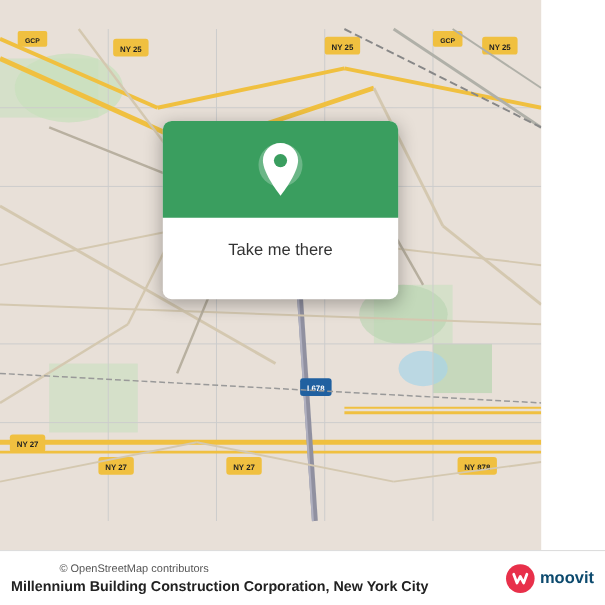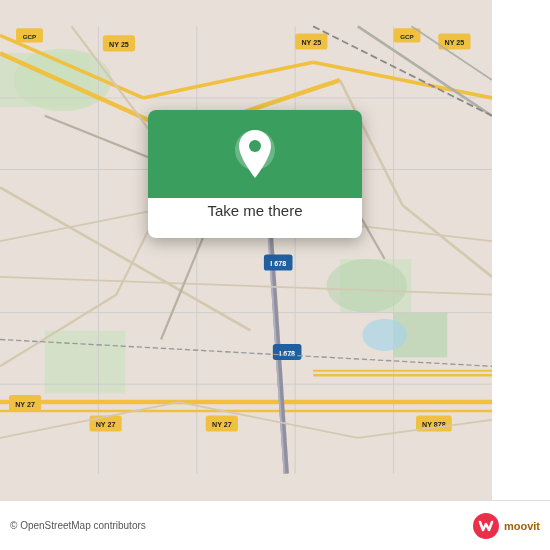--- a/index.html
+++ b/index.html
@@ -52,21 +52,21 @@
       align-items: center;
       justify-content: center;
     }
 
     #location-pin-icon {
       width: 44px;
       height: 52px;
     }
 
     #popup-label {
-      padding: 4px 16px;
+      padding: 21px 16px;
       font-size: 15px;
       font-weight: 500;
       color: #333;
       text-align: center;
     }
 
     
     #popup-pointer {
       width: 0;
       height: 0;
@@ -84,20 +84,21 @@
       border-top: 1px solid #ddd;
       display: flex;
       align-items: center;
       padding: 0 10px;
       gap: 6px;
     }
 
     #osm-copyright {
       font-size: 10px;
       color: #555;
+      margin-left: 44px;
     }
 
     #company-name {
       font-size: 13px;
       font-weight: 600;
       color: #222;
       flex: 1;
     }
 
     #moovit-logo {
@@ -105,23 +106,23 @@
       align-items: center;
       gap: 4px;
     }
 
     #moovit-icon {
       width: 28px;
       height: 28px;
     }
 
     #moovit-text {
-      font-size: 11px;
+      font-size: 15px;
       font-weight: 700;
-      color: #a16207;
+      color: #0c4a6e;
     }
   </style>
 </head>
 <body>
 
 <div id="map-container">
 
   <svg id="map-svg" viewBox="0 0 550 500" xmlns="http://www.w3.org/2000/svg">
 
     <rect width="550" height="500" fill="#e8e0d8"></rect>
@@ -225,20 +226,21 @@
       </svg>
     </div>
     <div id="popup-label">Take me there</div>
     <div id="popup-pointer"></div>
   </div>
 </div>
 
 <div id="bottom-bar">
   <div style="display:flex; flex-direction:column; flex:1; gap:2px;">
     <span id="osm-copyright">© OpenStreetMap contributors</span>
+    <span id="company-name">Millennium Building Construction Corporation, New York City</span>
   </div>
   <div id="moovit-logo">
 
     <svg id="moovit-icon" viewBox="0 0 28 28" xmlns="http://www.w3.org/2000/svg">
       <circle cx="14" cy="14" r="13" fill="#e8304a"></circle>
       <path d="M8 10 L11 18 L14 12 L17 18 L20 10" stroke="white" stroke-width="2.5" fill="none" stroke-linecap="round" stroke-linejoin="round"></path>
     </svg>
     <span id="moovit-text">moovit</span>
   </div>
 </div>

